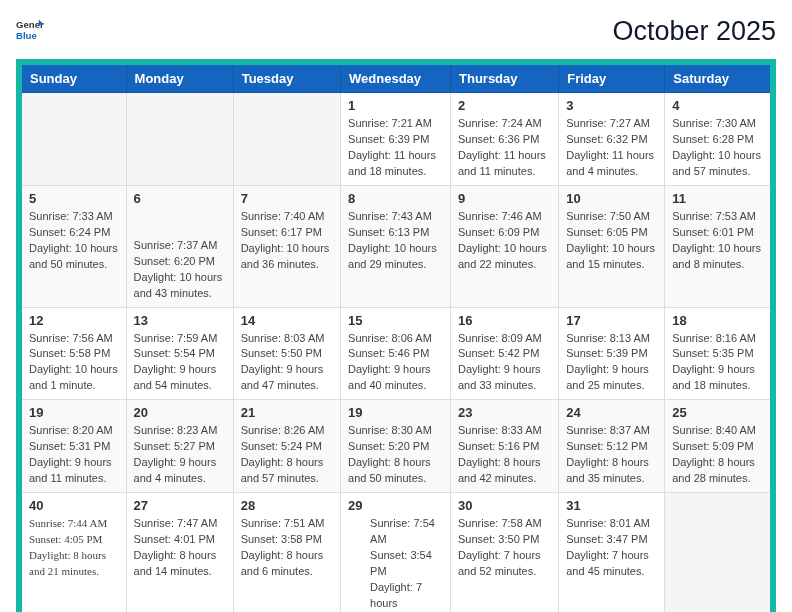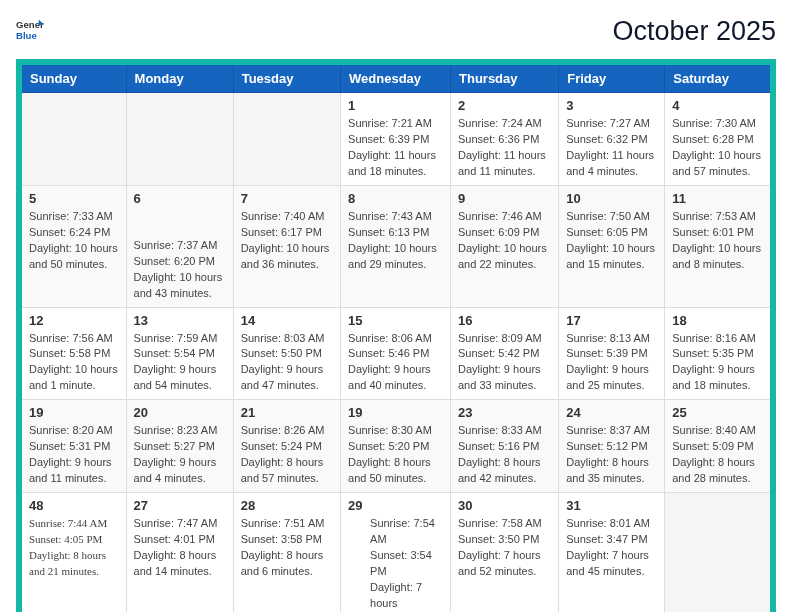--- a/index.html
+++ b/index.html
@@ -288,21 +288,21 @@
         <td>
           <span class="day-number">25</span>
           <div class="day-info" style="white-space: pre-line;">Sunrise: 8:40 AM
 Sunset: 5:09 PM
 Daylight: 8 hours
 and 28 minutes.</div>
         </td>
       </tr>
       <tr>
         <td>
-          <span class="day-number">48</span>
+          <span class="day-number">40</span>
           <div class="day-info" style="white-space: pre-line; font-family: Liberation Serif, serif;">Sunrise: 7:44 AM
 Sunset: 4:05 PM
 Daylight: 8 hours
 and 21 minutes.</div>
         </td>
         <td>
           <span class="day-number">27</span>
           <div class="day-info" style="white-space: pre-line;">Sunrise: 7:47 AM
 Sunset: 4:01 PM
 Daylight: 8 hours

